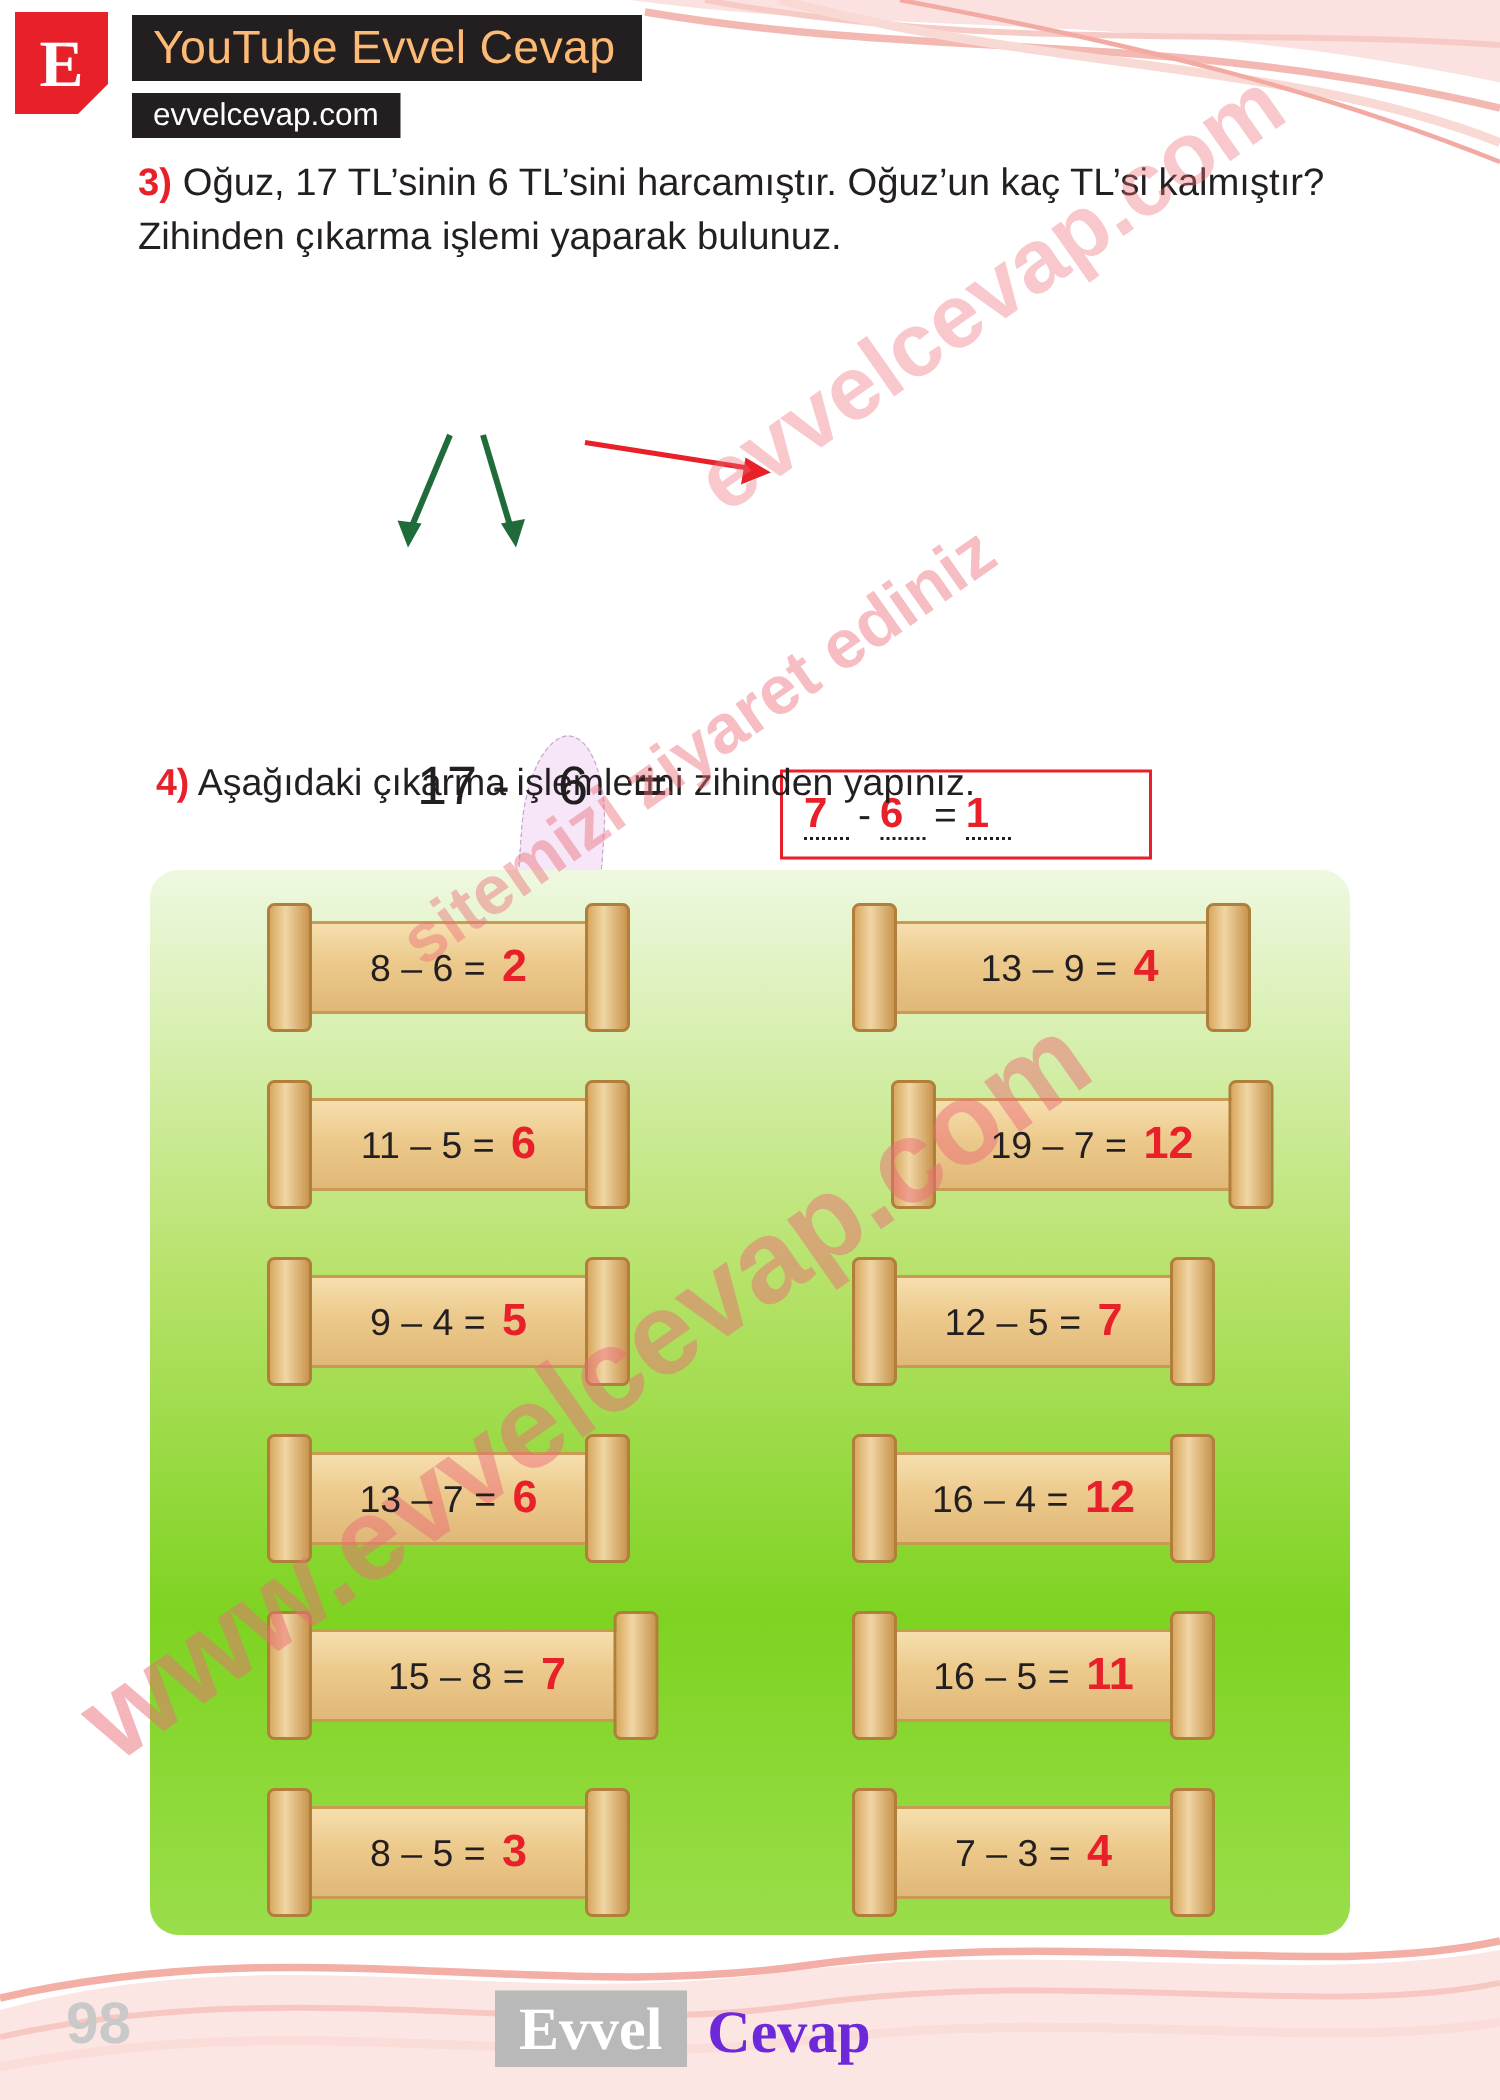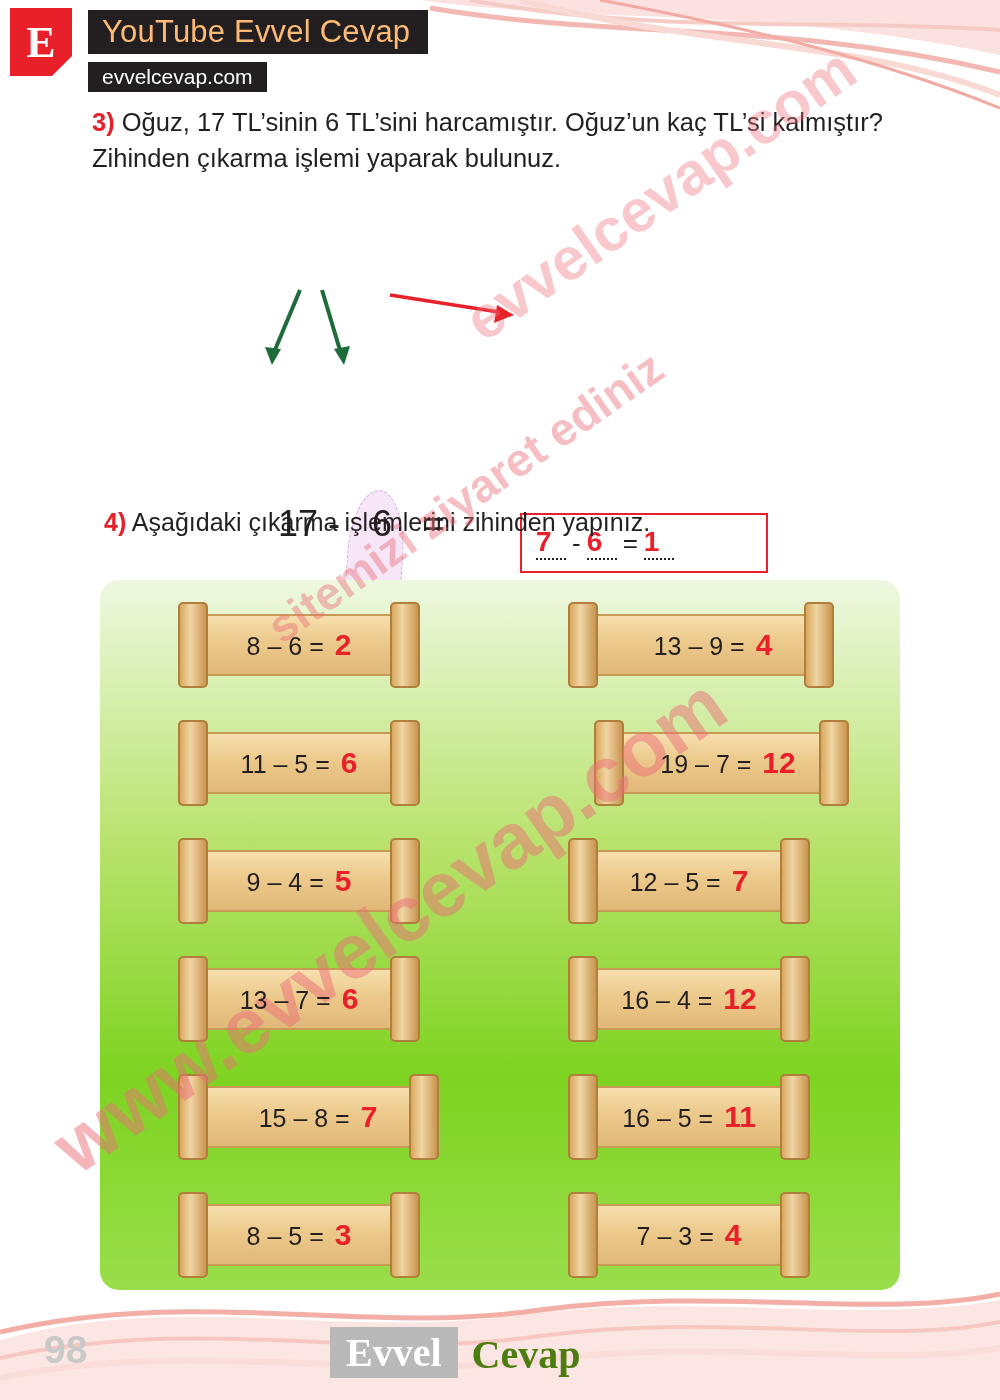--- a/index.html
+++ b/index.html
@@ -130,21 +130,21 @@
   }
   .foot-logo{
     position:absolute;bottom:22px;left:330px;width:340px;height:58px;
     display:flex;align-items:flex-end;
   }
   .foot-evvel{
     background:#b9b9b9;color:#fff;font-size:40px;font-weight:bold;
     padding:2px 16px;font-family:"Liberation Serif",serif;
   }
   .foot-cevap{
-    color:#4d7c0f;font-size:40px;font-weight:bold;margin-left:14px;
+    color:#6d28d9;font-size:40px;font-weight:bold;margin-left:14px;
     font-family:"Liberation Serif",serif;
   }
 </style>
 </head>
 <body>
 
 <div class="swoosh top-swoosh">
   <svg width="1000" height="110" viewBox="0 0 1000 110">
     <path d="M420,0 C600,25 760,5 1000,55 L1000,0 Z" fill="#fbe2e0"></path>
     <path d="M430,8 C620,40 780,20 1000,72" stroke="#f4b8b2" stroke-width="5" fill="none"></path>

